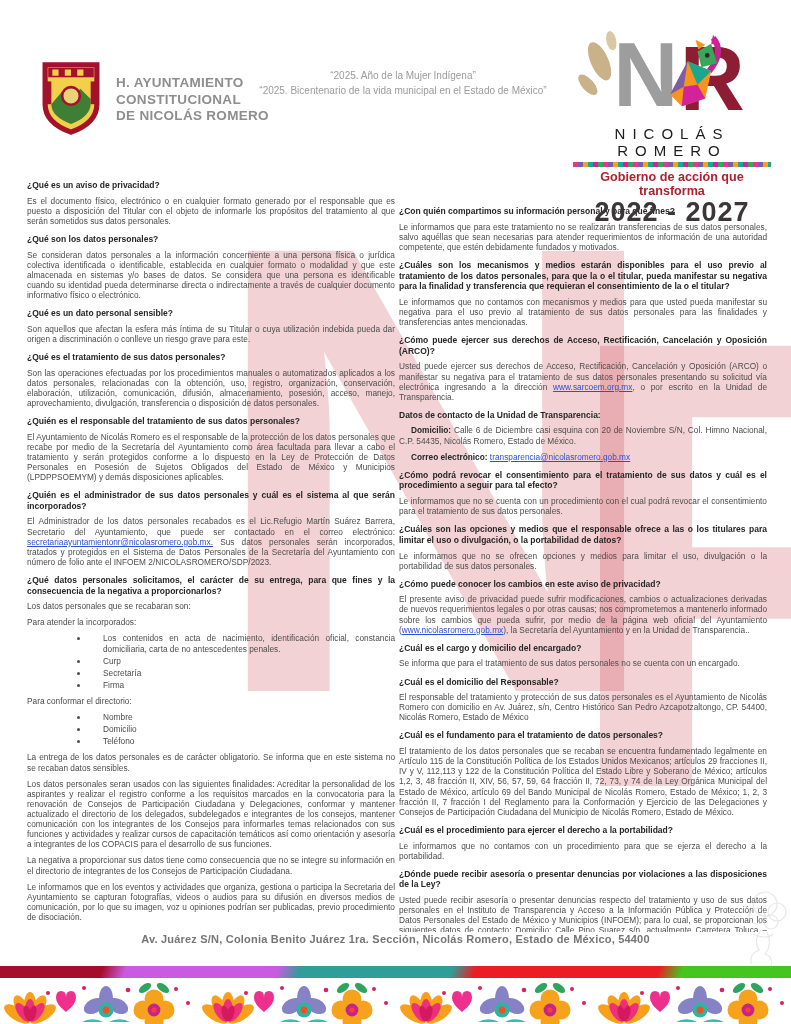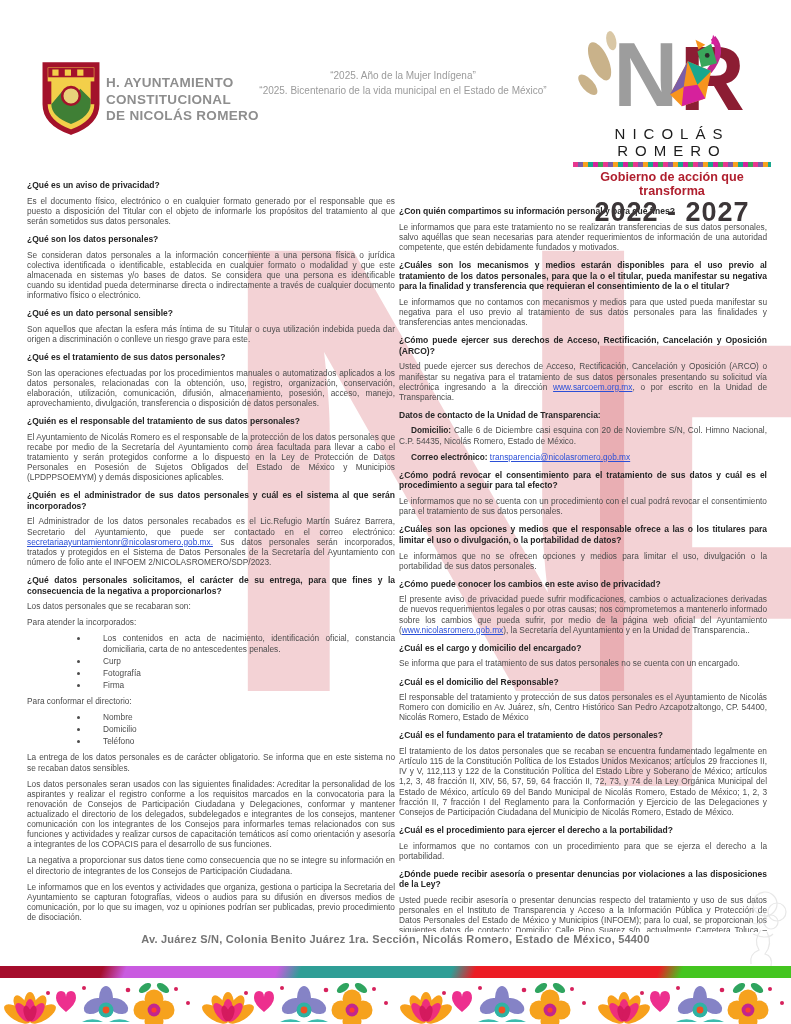--- a/index.html
+++ b/index.html
@@ -4,21 +4,21 @@
 <style>
   html,body{margin:0;padding:0;background:#e8e8e8;}
   .page{position:relative;width:791px;height:1024px;background:#fff;overflow:hidden;
         font-family:"Liberation Sans",sans-serif;color:#4a4a4a;margin:0 auto;}
   
   .watermark{position:absolute;left:205px;top:150px;z-index:0;font-weight:bold;
              font-size:640px;line-height:1;color:rgba(196,30,46,0.20);letter-spacing:-110px;
              user-select:none;white-space:nowrap;}
   .watermark .wm-r{position:relative;top:95px;}
   
-  .brand-left{position:absolute;left:42px;top:60px;display:flex;align-items:center;gap:6px;z-index:2;}
+  .brand-left{position:absolute;left:42px;top:60px;display:flex;align-items:center;gap:16px;z-index:2;}
   .org-name{font-weight:bold;font-size:13.5px;line-height:1.22;color:#8e8e8e;letter-spacing:.3px;}
   .quotes{position:absolute;left:228px;top:68px;width:350px;text-align:center;z-index:2;
           font-size:10px;color:#9b9b9b;line-height:1.5;}
   .brand-right{position:absolute;right:14px;top:28px;width:210px;text-align:center;z-index:2;}
   .nr-name{font-weight:normal;font-size:15px;color:#1c1c1c;letter-spacing:7px;margin-top:1px;}
   .pattern-strip{height:5px;margin:3px 6px;
      background:repeating-linear-gradient(90deg,#e8368f 0 5px,#7b5ea7 5px 10px,#f6a21d 10px 15px,#19a78e 15px 20px,#d6219c 20px 25px,#3aa65b 25px 30px);}
   .nr-slogan{font-weight:bold;font-size:12.6px;color:#b01f2e;text-align:center;}
   .nr-term{font-weight:bold;font-size:27px;color:#3c3638;letter-spacing:1px;line-height:1.05;}
   
@@ -115,21 +115,21 @@
         <h4>¿Quién es el responsable del tratamiento de sus datos personales?</h4>
         <p><span>El Ayuntamiento de Nicolás Romero es el responsable de la protección de los datos personales que recabe por medio de la Secretaría del Ayuntamiento como área facultada para llevar a cabo el tratamiento y serán protegidos conforme a lo dispuesto en la Ley de Protección de Datos Personales en Posesión de Sujetos Obligados del Estado de México y Municipios (LPDPPSOEMYM) y demás disposiciones aplicables.</span></p>
         <h4>¿Quién es el administrador de sus datos personales y cuál es el sistema al que serán incorporados?</h4>
         <p><span>El Administrador de los datos personales recabados es el Lic.Refugio Martín Suárez Barrera, Secretario del Ayuntamiento, que puede ser contactado en el correo electrónico: </span><a class="lnk">secretariaayuntamientonr@nicolasromero.gob.mx.</a><span> Sus datos personales serán incorporados, tratados y protegidos en el Sistema de Datos Personales de la Secretaría del Ayuntamiento con número de folio ante el INFOEM 2/NICOLASROMERO/SDP/2023.</span></p>
         <h4>¿Qué datos personales solicitamos, el carácter de su entrega, para que fines y la consecuencia de la negativa a proporcionarlos?</h4>
         <p><span>Los datos personales que se recabaran son:</span></p>
         <p><span>Para atender la incorporados:</span></p>
         <ul>
           <li>Los contenidos en acta de nacimiento, identificación oficial, constancia domiciliaria, carta de no antescedentes penales.</li>
           <li>Curp</li>
-          <li>Fotografía</li>
+          <li>Secretaría</li>
           <li>Firma</li>
         </ul>
         <p><span>Para conformar el directorio:</span></p>
         <ul>
           <li>Nombre</li>
           <li>Domicilio</li>
           <li>Teléfono</li>
         </ul>
         <p><span>La entrega de los datos personales es de carácter obligatorio. Se informa que en este sistema no se recaban datos sensibles.</span></p>
         <p><span>Los datos personales seran usados con las siguientes finalidades: Acreditar la personalidad de los aspirantes y realizar el registro conforme a los requisitos marcados en la convocatoria para la renovación de Consejos de Participación Ciudadana y Delegaciones, conformar y mantener actualizado el directorio de los delegados, subdelegados e integrantes de los consejos, mantener comunicación con los integrantes de los Consejos para informarles temas relacionados con sus funciones y actividades y realizar cursos de capacitación temáticos así como orientación y asesoría a integrantes de los COPACIS para el desarrollo de sus funciones.</span></p>

